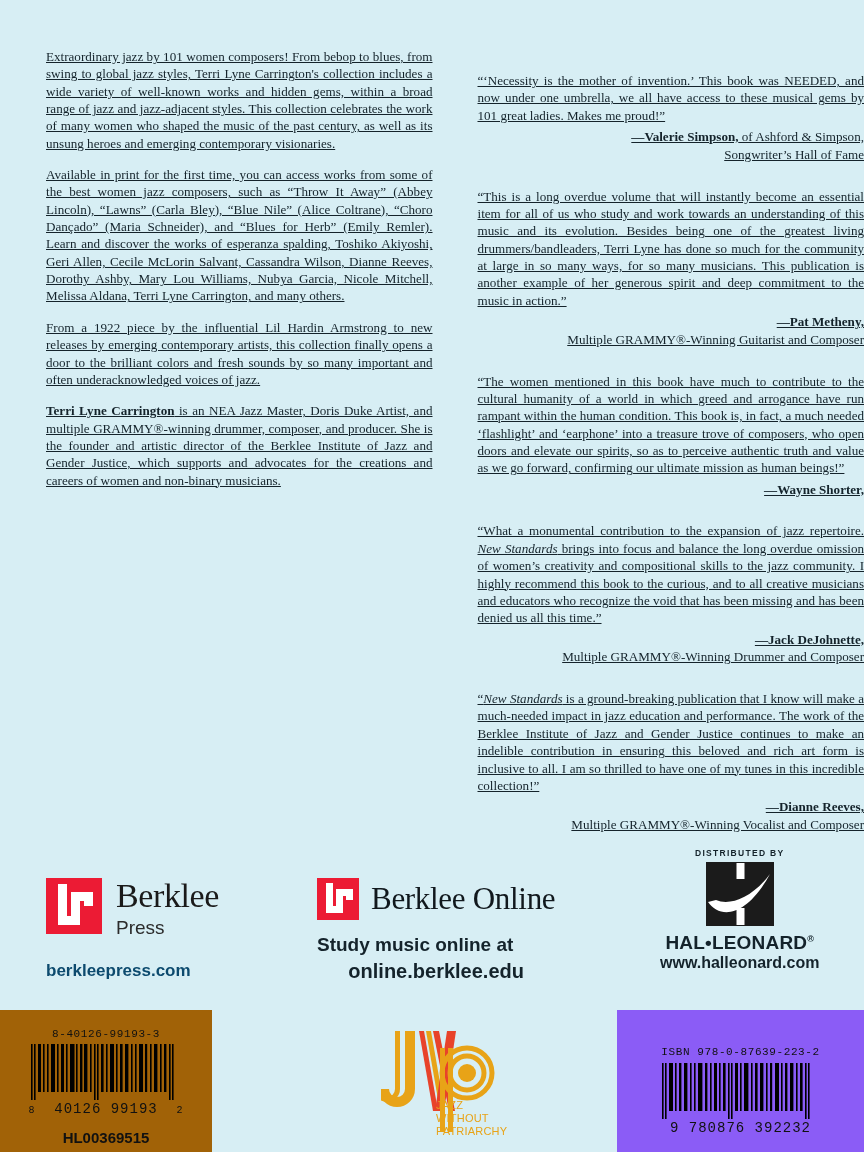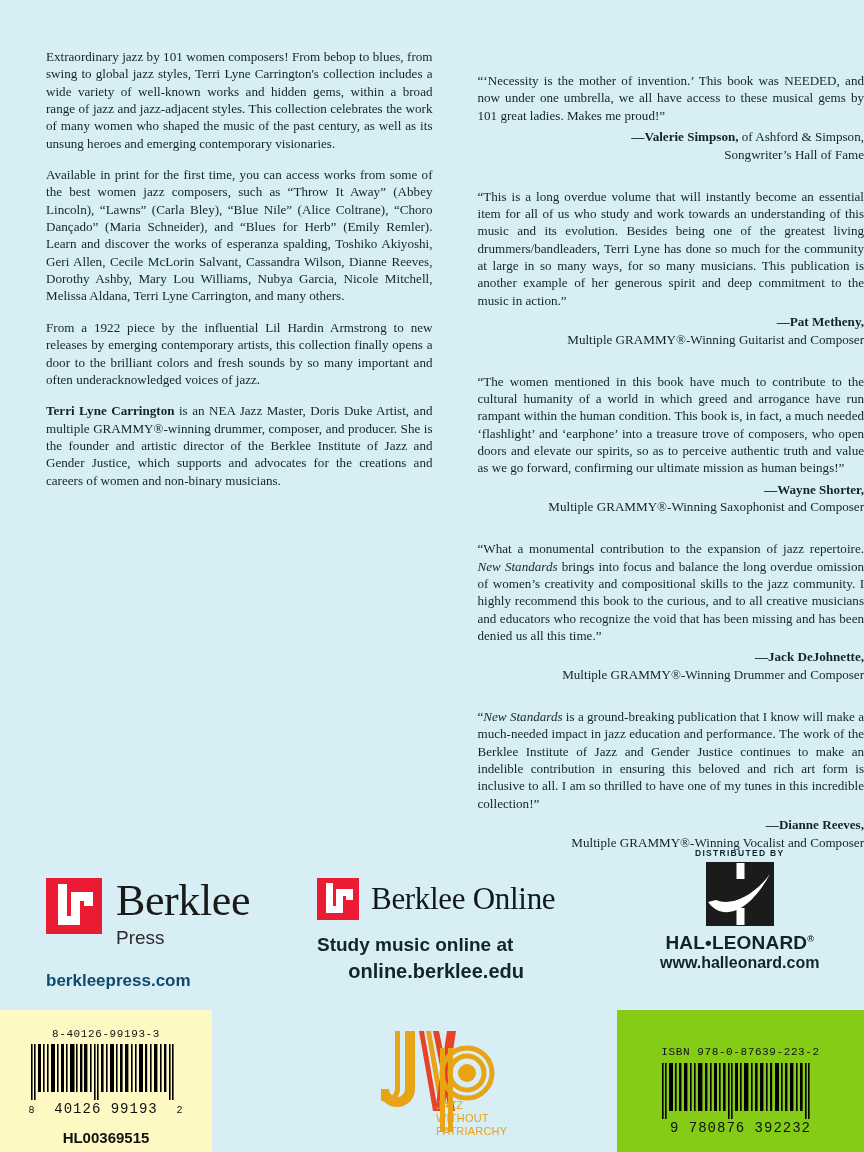--- a/index.html
+++ b/index.html
@@ -20,20 +20,21 @@
   .columns {
     position: absolute;
     top: 48px;
     left: 0;
     width: 864px;
     display: flex;
     gap: 0;
   }
   .col {
     width: 390px;
+    text-decoration: underline;
   }
   .col-left  { margin-left: 46px; }
   .col-right { margin-left: 45px; }
 
   p.body {
     margin: 0 0 14px 0;
     font-size: 13.1px;
     line-height: 1.325;
     text-align: justify;
     text-justify: inter-word;
@@ -98,21 +99,21 @@
   .bk-mark .s3 { left: 25px; top: 14px; width: 9px;  height: 30px; }
   .bk-mark .s4 { left: 25px; top: 14px; width: 22px; height: 9px;  }
   .bk-mark .s5 { left: 38px; top: 14px; width: 9px;  height: 14px; }
 
   .bk-words {
     margin-left: 14px;
     line-height: 1;
   }
   .bk-name {
     font-family: "Liberation Serif", serif;
-    font-size: 44px;
+    font-size: 34px;
     letter-spacing: -0.4px;
     color: #1a1a1a;
     line-height: 1.05;
     text-align: right;
   }
   .bk-sub {
     font-family: "Liberation Sans", sans-serif;
     font-size: 19px;
     color: #2b2b2b;
     margin-top: 4px;
@@ -191,29 +192,29 @@
     text-align: center;
   }
 
   
   .panel-left {
     position: absolute;
     left: 0;
     top: 1010px;
     width: 212px;
     height: 142px;
-    background: #fef9c3;
+    background: #a16207;
   }
   .panel-right {
     position: absolute;
     left: 617px;
     top: 1010px;
     width: 247px;
     height: 142px;
-    background: #84cc16;
+    background: #8b5cf6;
   }
 
   .bc-caption {
     font-family: "Liberation Mono", monospace;
     font-size: 11px;
     letter-spacing: 0.6px;
     color: #111;
     text-align: center;
   }
   .bc-bars {
@@ -279,21 +280,21 @@
       <p class="attrib"><span class="who">—Valerie Simpson,</span><span> of Ashford &amp; Simpson,</span><span class="role">Songwriter’s Hall of Fame</span></p>
     </div>
 
     <div class="quote-block">
       <p class="quote">“This is a long overdue volume that will instantly become an essential item for all of us who study and work towards an understanding of this music and its evolution. Besides being one of the greatest living drummers/bandleaders, Terri Lyne has done so much for the community at large in so many ways, for so many musicians. This publication is another example of her generous spirit and deep commitment to the music in action.”</p>
       <p class="attrib"><span class="who">—Pat Metheny,</span><span class="role">Multiple GRAMMY®-Winning Guitarist and Composer</span></p>
     </div>
 
     <div class="quote-block">
       <p class="quote">“The women mentioned in this book have much to contribute to the cultural humanity of a world in which greed and arrogance have run rampant within the human condition. This book is, in fact, a much needed ‘flashlight’ and ‘earphone’ into a treasure trove of composers, who open doors and elevate our spirits, so as to perceive authentic truth and value as we go forward, confirming our ultimate mission as human beings!”</p>
-      <p class="attrib"><span class="who">—Wayne Shorter,</span><span class="role">Multiple GRAMMY®-Winning Saxophonist and Composer</span></p>
+      <p class="attrib"><span class="who">—Wayne Shorter,</span></p>
     </div>
 
     <div class="quote-block">
       <p class="quote"><span>“What a monumental contribution to the expansion of jazz repertoire. </span><em>New Standards</em><span> brings into focus and balance the long overdue omission of women’s creativity and compositional skills to the jazz community. I highly recommend this book to the curious, and to all creative musicians and educators who recognize the void that has been missing and has been denied us all this time.”</span></p>
       <p class="attrib"><span class="who">—Jack DeJohnette,</span><span class="role">Multiple GRAMMY®-Winning Drummer and Composer</span></p>
     </div>
 
     <div class="quote-block">
       <p class="quote"><span>“</span><em>New Standards</em><span> is a ground-breaking publication that I know will make a much-needed impact in jazz education and performance. The work of the Berklee Institute of Jazz and Gender Justice continues to make an indelible contribution in ensuring this beloved and rich art form is inclusive to all. I am so thrilled to have one of my tunes in this incredible collection!”</span></p>
       <p class="attrib"><span class="who">—Dianne Reeves,</span><span class="role">Multiple GRAMMY®-Winning Vocalist and Composer</span></p>

